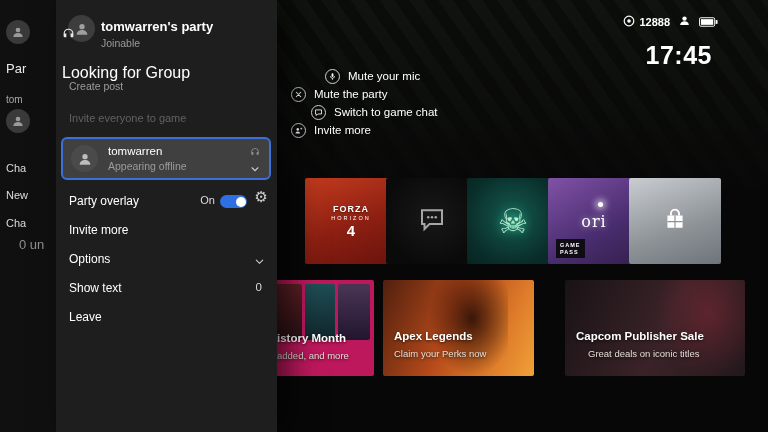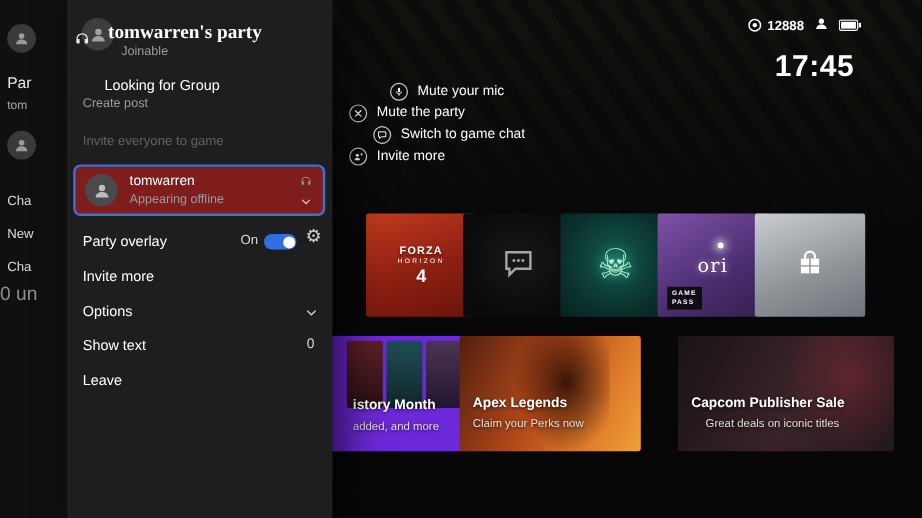--- a/index.html
+++ b/index.html
@@ -28,29 +28,29 @@
   .bp-frag { position:absolute; white-space:nowrap; }
 
   
   .panel {
     position:absolute; left:56px; top:0; width:221px; height:432px; background:#1e1e1e;
     z-index:40; box-shadow:12px 0 30px rgba(0,0,0,.6);
   }
   .pp-avatar { position:absolute; left:12px; top:15px; width:27px; height:27px; border-radius:50%;
     background:#3d3d3d; display:flex; align-items:center; justify-content:center; color:#9f9f9f; }
   .pp-headset { position:absolute; left:6px; top:26px; color:#e9e9e9; }
-  .pp-title { position:absolute; left:34px; top:19px; font-size:16px; font-weight:bold;font-family:Liberation Serif, serif; }
+  .pp-title { position:absolute; left:45px; top:19px; font-size:13px; font-weight:bold; }
   .pp-sub   { position:absolute; left:45px; top:37px; font-size:10.5px; color:#9b9b9b; }
-  .pp-lfg-title { position:absolute; left:31px; top:64px; font-size:12px; }
+  .pp-lfg-title { position:absolute; left:6px; top:64px; font-size:16px; }
   .pp-lfg-sub   { position:absolute; left:13px; top:80px; font-size:10.5px; color:#9b9b9b; }
   .pp-dim { position:absolute; left:13px; top:112px; font-size:11px; color:#616161; }
 
   .member-card {
     position:absolute; left:5px; top:137px; width:210px; height:43px;
-    border:2px solid #3e6fd6; border-radius:6px; background:#7f1d1d;
+    border:2px solid #3e6fd6; border-radius:6px; background:#404040;
   }
   .mc-avatar { position:absolute; left:8px; top:6px; width:27px; height:27px; border-radius:50%;
     background:#4a4a4a; display:flex; align-items:center; justify-content:center; color:#bdbdbd; }
   .mc-name   { position:absolute; left:45px; top:6px;  font-size:11.5px; }
   .mc-status { position:absolute; left:45px; top:21px; font-size:10.5px; color:#9b9b9b; }
   .mc-headset { position:absolute; right:9px; top:4px;  color:#8d8d8d; }
   .mc-chevron { position:absolute; right:9px; top:21px; color:#cfcfcf; }
 
   .pp-row-label { position:absolute; left:13px; font-size:12px; color:#fff; }
   .pp-on { position:absolute; right:62px; top:194px; font-size:11px; color:#dadada; }
@@ -88,21 +88,21 @@
     background:#fff; box-shadow:0 0 7px 2px rgba(255,255,255,.8); }
   .gp-badge { position:absolute; left:8px; bottom:6px; background:rgba(8,8,8,.88); padding:3px 4px;
     display:flex; flex-direction:column; gap:1px; }
   .gp-badge span { font-size:5.5px; font-weight:bold; letter-spacing:1px; color:#fff; }
   .tile-store { left:629px; background:linear-gradient(160deg,#c9cdd1,#8d9297 60%,#6e747a); }
 
   
   .banner { position:absolute; top:280px; height:96px; z-index:5; border-radius:2px; overflow:hidden; }
   .banner-title { position:absolute; font-size:11.5px; font-weight:bold; color:#fff; text-shadow:0 1px 3px rgba(0,0,0,.7); white-space:nowrap; }
   .banner-sub   { position:absolute; font-size:9.5px;  color:#e3ddd6; text-shadow:0 1px 3px rgba(0,0,0,.7); white-space:nowrap; }
-  .banner-bhm { left:243px; width:148px; background:#6d28d9; }
+  .banner-bhm { left:226px; width:148px; background:#be185d; }
   .portrait { position:absolute; top:4px; width:30px; height:56px; border-radius:2px; }
   .banner-apex { left:383px; width:151px;
     background:linear-gradient(115deg,#51200e 0%,#b4491a 45%,#e07f2b 78%,#efa138 100%); }
   .apex-fig { position:absolute; right:26px; top:0; width:80px; height:96px;
     background:radial-gradient(ellipse at 55% 40%,rgba(35,10,4,.85),rgba(35,10,4,0) 70%); }
   .banner-capcom { left:565px; width:180px;
     background:linear-gradient(115deg,#191316,#3a2328 55%,#22181c); }
   .cap-fig { position:absolute; right:0; top:0; width:90px; height:96px;
     background:radial-gradient(ellipse at 60% 35%,rgba(130,40,52,.55),rgba(20,12,14,0) 72%); }
 </style>
@@ -232,31 +232,31 @@
   <div class="clock">17:45</div>
 
   <div class="behind">
     <span class="bp-avatar" style="left:6px; top:20px;">
       <svg viewBox="0 0 24 24" width="14" height="14">
           <circle cx="12" cy="8.5" r="4" fill="currentColor"></circle>
           <path d="M4 20.5c0-4.4 3.6-7 8-7s8 2.6 8 7z" fill="currentColor"></path>
         </svg>
     </span>
     <span class="bp-frag" style="left:6px; top:61px; font-size:13px; color:#eaeaea;">Par</span>
-    <span class="bp-frag" style="left:6px; top:83px; font-size:10px; color:#a8a8a8;">tom</span>
+    <span class="bp-frag" style="left:6px; top:94px; font-size:10px; color:#a8a8a8;">tom</span>
     <span class="bp-avatar" style="left:6px; top:109px;">
       <svg viewBox="0 0 24 24" width="14" height="14">
           <circle cx="12" cy="8.5" r="4" fill="currentColor"></circle>
           <path d="M4 20.5c0-4.4 3.6-7 8-7s8 2.6 8 7z" fill="currentColor"></path>
         </svg>
     </span>
     <span class="bp-frag" style="left:6px; top:162px; font-size:11px; color:#dcdcdc;">Cha</span>
     <span class="bp-frag" style="left:6px; top:189px; font-size:11px; color:#dcdcdc;">New</span>
     <span class="bp-frag" style="left:6px; top:217px; font-size:11px; color:#dcdcdc;">Cha</span>
-    <span class="bp-frag" style="left:0; top:237px; font-size:16px; color:#8f8f8f;">0 un</span>
+    <span class="bp-frag" style="left:19px; top:237px; font-size:13px; color:#8f8f8f;">0 un</span>
   </div>
 
   <div class="panel">
 
     <span class="pp-avatar">
       <svg viewBox="0 0 24 24" width="16" height="16">
           <circle cx="12" cy="8.5" r="4" fill="currentColor"></circle>
           <path d="M4 20.5c0-4.4 3.6-7 8-7s8 2.6 8 7z" fill="currentColor"></path>
         </svg>
     </span>

